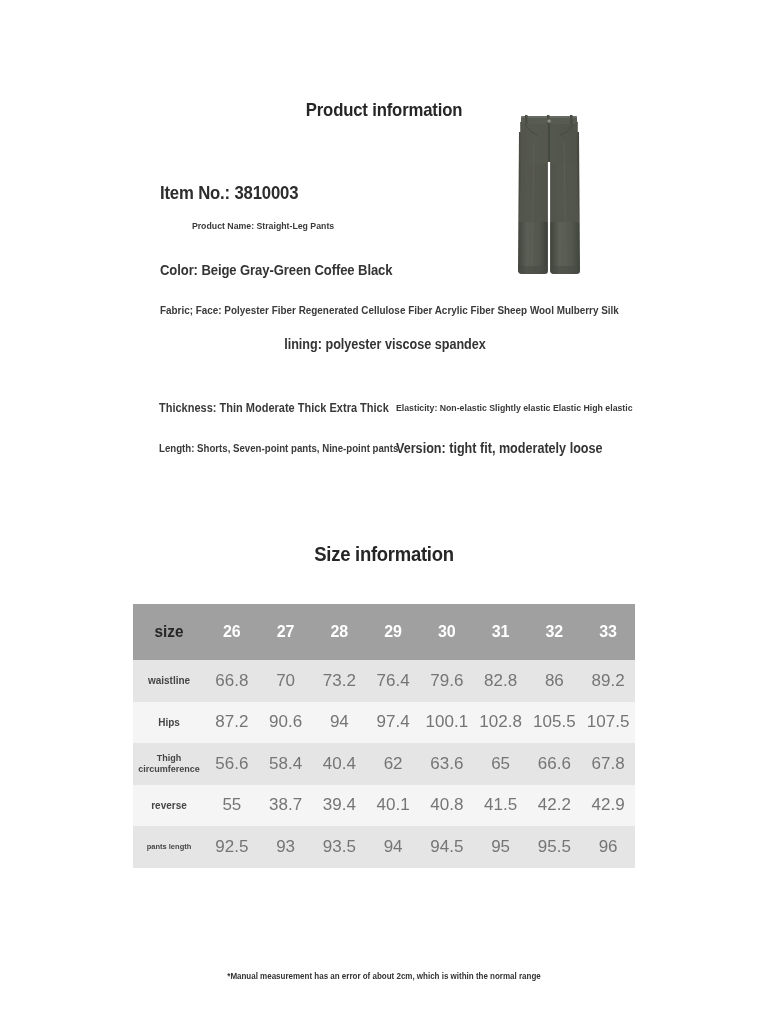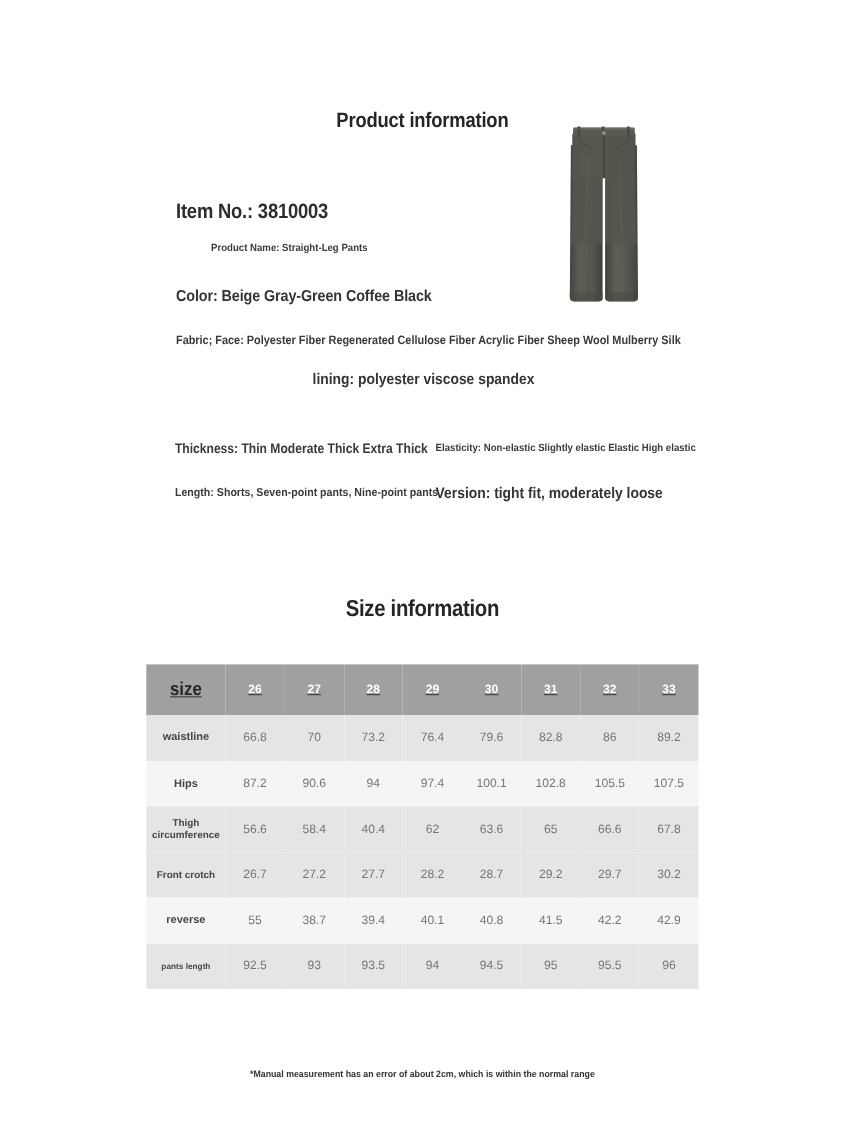--- a/index.html
+++ b/index.html
@@ -183,52 +183,51 @@
   }
   #size-table th,
   #size-table td {
     padding: 0;
     margin: 0;
     text-align: center;
     vertical-align: middle;
   }
   #size-table thead tr {
     background: #a0a0a0;
-    height: 46px;
-    text-decoration: underline;
+    height: 56px;
   }
   #size-table thead th.label-col {
     color: #262626;
     font-size: 17px;
     font-weight: bold;
     transform: scaleX(0.9);
   }
   #size-table thead th.size-col {
     color: #ffffff;
-    font-size: 11px;
+    font-size: 16px;
     font-weight: bold;
   }
   #size-table tbody tr {
     height: 41.5px;
   }
   #size-table tbody tr.alt {
     background: #f5f5f5;
   }
   #size-table tbody tr.plain {
     background: #e5e5e5;
   }
   #size-table tbody td.row-label {
     color: #464646;
     font-weight: bold;
     line-height: 11px;
     padding: 0 4px;
   }
   #size-table tbody td.row-value {
     color: #757575;
-    font-size: 11px;
+    font-size: 17px;
     font-weight: normal;
   }
 
   
   .lbl-s  { font-size: 9px; }
   .lbl-m  { font-size: 10px; }
   .lbl-l  { font-size: 10px; }
   .lbl-xs { font-size: 7.5px; }
 
   #footnote {
@@ -368,31 +367,20 @@
         <td class="row-label lbl-s" style="width: 72px;">Thigh circumference</td>
         <td class="row-value">56.6</td>
         <td class="row-value">58.4</td>
         <td class="row-value">40.4</td>
         <td class="row-value">62</td>
         <td class="row-value">63.6</td>
         <td class="row-value">65</td>
         <td class="row-value">66.6</td>
         <td class="row-value">67.8</td>
       </tr>
-      <tr class="plain">
-        <td class="row-label lbl-s" style="width: 72px;">Front crotch</td>
-        <td class="row-value">26.7</td>
-        <td class="row-value">27.2</td>
-        <td class="row-value">27.7</td>
-        <td class="row-value">28.2</td>
-        <td class="row-value">28.7</td>
-        <td class="row-value">29.2</td>
-        <td class="row-value">29.7</td>
-        <td class="row-value">30.2</td>
-      </tr>
       <tr class="alt">
         <td class="row-label lbl-l" style="width: 72px;">reverse</td>
         <td class="row-value">55</td>
         <td class="row-value">38.7</td>
         <td class="row-value">39.4</td>
         <td class="row-value">40.1</td>
         <td class="row-value">40.8</td>
         <td class="row-value">41.5</td>
         <td class="row-value">42.2</td>
         <td class="row-value">42.9</td>

